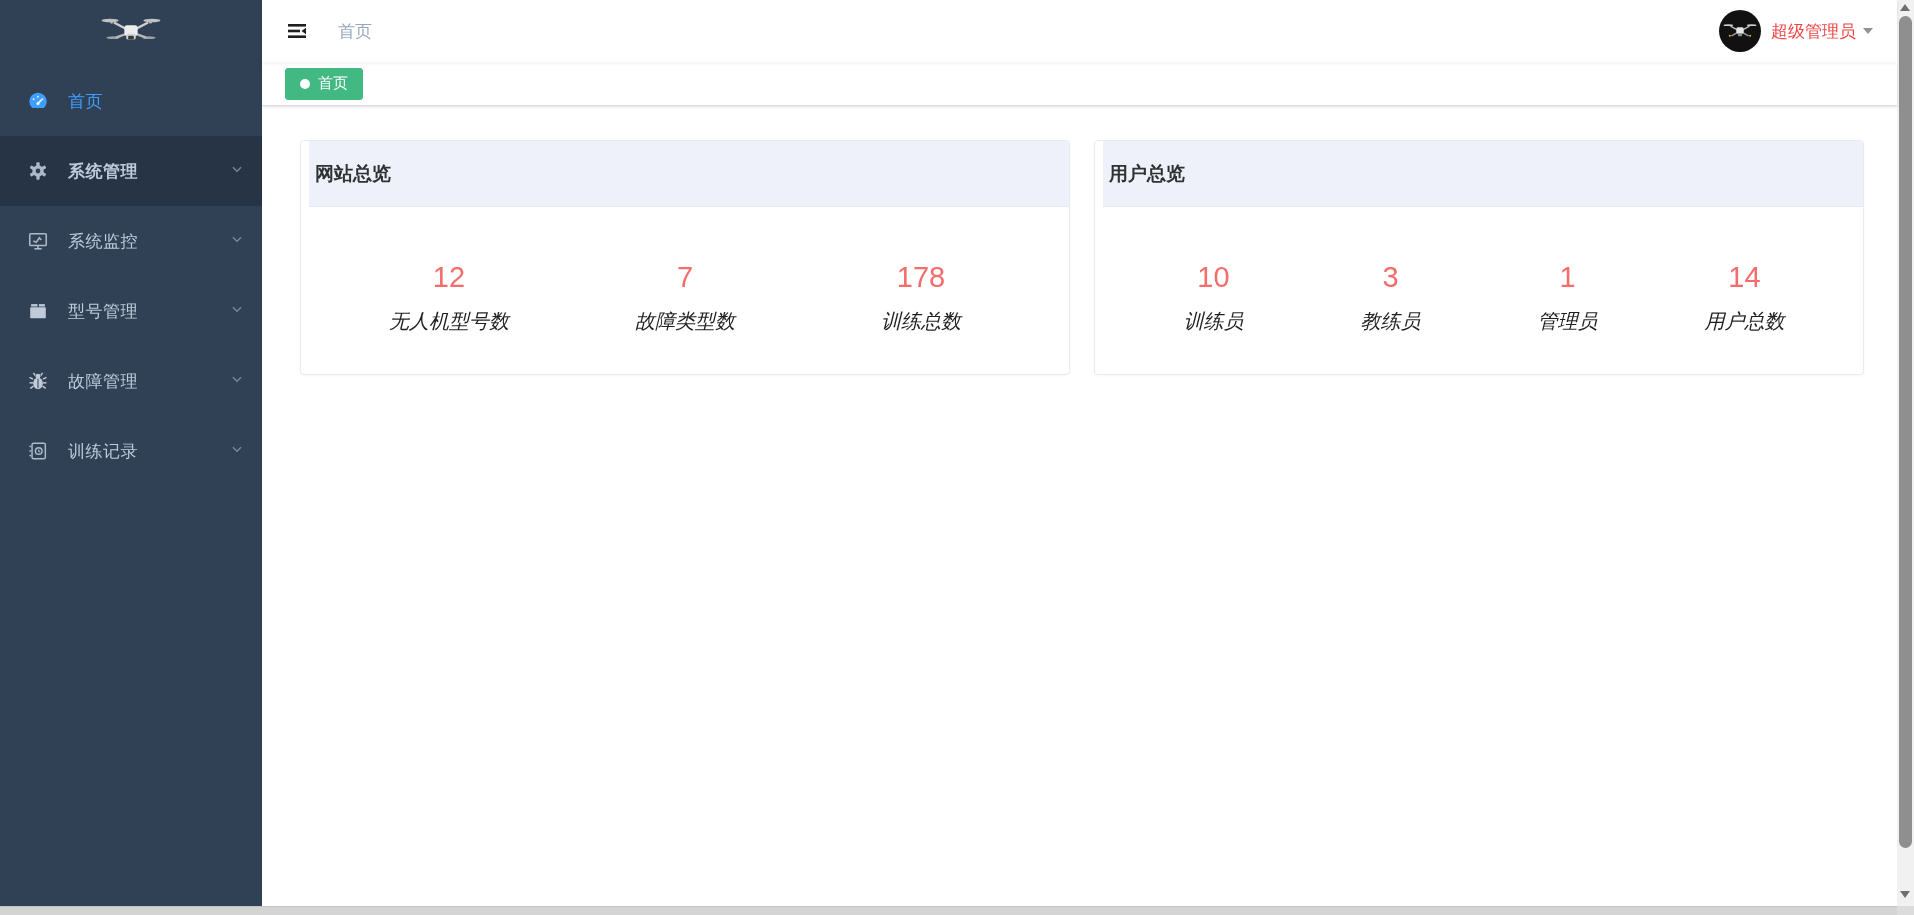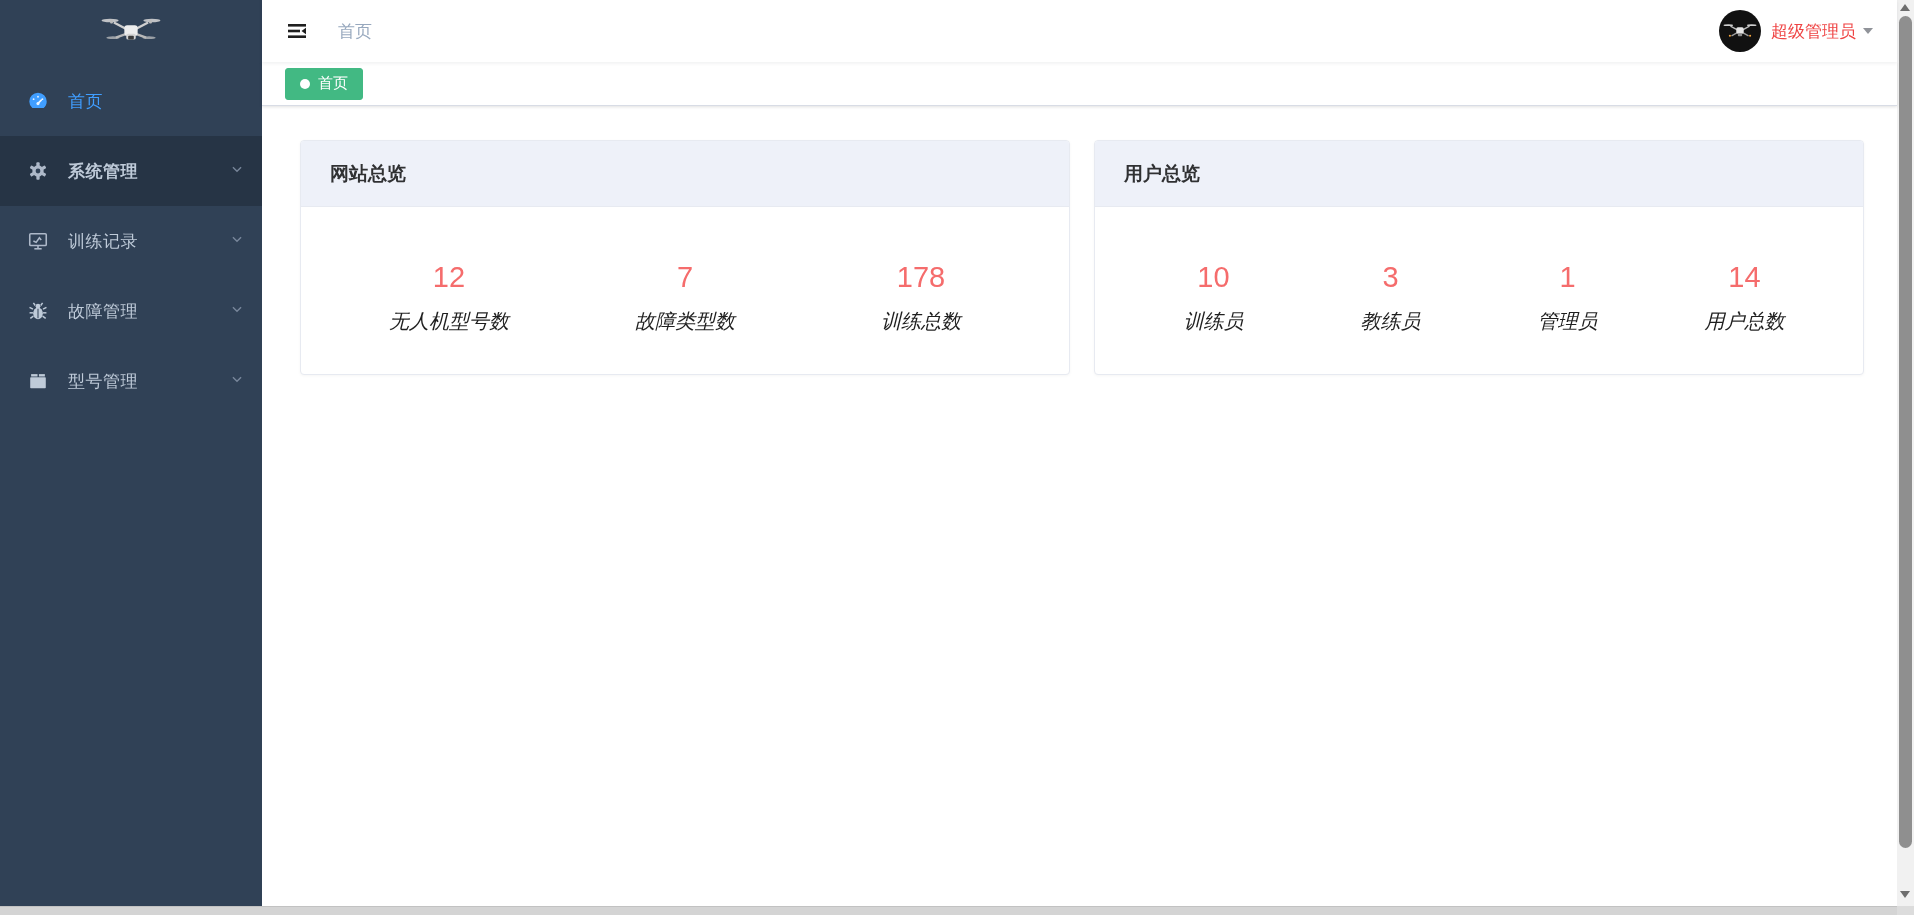--- a/index.html
+++ b/index.html
@@ -39,21 +39,21 @@
     position:relative; z-index:2; }
   .tag { height:32px; display:inline-flex; align-items:center; padding:0 14px; border-radius:3px;
     background:#42b983; border:1px solid #42b983; color:#fff; font-size:15px; cursor:pointer; }
   .tag .dot { width:10px; height:10px; border-radius:50%; background:#fff; margin-right:8px; }
 
   
   .content { flex:1; padding:34px 0 0 38px; background:#fff; display:flex; }
   .card { width:770px; height:235px; background:#fff; border:1px solid #e7eaf1; border-radius:4px;
     box-shadow:0 1px 3px rgba(0,0,0,.04); margin-right:24px; overflow:hidden; flex:none; }
   .card-header { height:66px; background:#eef1f9; border-bottom:1px solid #e7eaf1;
-    display:flex; align-items:center; padding:0 29px; }
+    display:flex; align-items:center; padding:0 6px;margin-left:8px; }
   .card-title { font-size:19px; font-weight:bold; color:#303133; }
   .card-body { height:184px; display:flex; align-items:center; padding:0 30px; }
   .stat { flex:1; text-align:center; }
   .stat-value { font-size:29px; color:#f56c6c; line-height:1; }
   .stat-label { margin-top:16px; font-size:20px; color:#1f1f1f;font-style:italic; }
 
   
   .vscroll { position:absolute; right:0; top:0; width:17px; height:906px; background:#f1f1f1; }
   .vscroll .arr-up { position:absolute; top:4px; left:3px; width:0; height:0;
     border-left:5.5px solid transparent; border-right:5.5px solid transparent; border-bottom:7px solid #6e6e6e; }
@@ -127,21 +127,37 @@
 
       <div class="menu-item">
         <span class="mi-icon">
           <svg width="22" height="22" viewBox="0 0 24 24" fill="none" stroke="#aeb9c9" stroke-width="1.7">
             <rect x="3" y="4" width="18" height="13" rx="1.2"></rect>
             <polyline points="7 12 10 13.5 13.5 8.5 15.5 11"></polyline>
             <line x1="12" y1="17" x2="12" y2="20"></line>
             <line x1="8" y1="20.5" x2="16" y2="20.5"></line>
           </svg>
         </span>
-        <span class="mi-label">训练记录</span>
+        <span class="mi-label">系统监控</span>
+        <span class="mi-arrow">
+          <svg width="14" height="14" viewBox="0 0 24 24" fill="none" stroke="#8593a7" stroke-width="2.4">
+              <polyline points="5 9 12 16 19 9"></polyline>
+            </svg>
+        </span>
+      </div>
+
+      <div class="menu-item">
+        <span class="mi-icon">
+          <svg width="22" height="22" viewBox="0 0 24 24">
+            <rect x="3.5" y="8" width="17" height="12" rx="0.8" fill="#bfcbd9"></rect>
+            <rect x="4.5" y="4.5" width="7" height="2.6" fill="#bfcbd9"></rect>
+            <rect x="13" y="4.5" width="6.5" height="2.6" fill="#bfcbd9"></rect>
+          </svg>
+        </span>
+        <span class="mi-label">型号管理</span>
         <span class="mi-arrow">
           <svg width="14" height="14" viewBox="0 0 24 24" fill="none" stroke="#8593a7" stroke-width="2.4">
               <polyline points="5 9 12 16 19 9"></polyline>
             </svg>
         </span>
       </div>
 
       <div class="menu-item">
         <span class="mi-icon">
           <svg width="22" height="22" viewBox="0 0 24 24">
@@ -163,34 +179,36 @@
         <span class="mi-label">故障管理</span>
         <span class="mi-arrow">
           <svg width="14" height="14" viewBox="0 0 24 24" fill="none" stroke="#8593a7" stroke-width="2.4">
               <polyline points="5 9 12 16 19 9"></polyline>
             </svg>
         </span>
       </div>
 
       <div class="menu-item">
         <span class="mi-icon">
-          <svg width="22" height="22" viewBox="0 0 24 24">
-            <rect x="3.5" y="8" width="17" height="12" rx="0.8" fill="#bfcbd9"></rect>
-            <rect x="4.5" y="4.5" width="7" height="2.6" fill="#bfcbd9"></rect>
-            <rect x="13" y="4.5" width="6.5" height="2.6" fill="#bfcbd9"></rect>
-          </svg>
-        </span>
-        <span class="mi-label">型号管理</span>
-        <span class="mi-arrow">
-          <svg width="14" height="14" viewBox="0 0 24 24" fill="none" stroke="#8593a7" stroke-width="2.4">
-              <polyline points="5 9 12 16 19 9"></polyline>
-            </svg>
-        </span>
-      </div>
-
+          <svg width="22" height="22" viewBox="0 0 24 24" fill="none" stroke="#aeb9c9" stroke-width="1.6">
+            <rect x="5.5" y="3.5" width="14.5" height="17" rx="1.6"></rect>
+            <circle cx="12.8" cy="12" r="3.6"></circle>
+            <polyline points="12.8 10.3 12.8 12.2 14.2 13" stroke-width="1.3"></polyline>
+            <line x1="2.6" y1="7" x2="4.6" y2="7"></line>
+            <line x1="2.6" y1="12" x2="4.6" y2="12"></line>
+            <line x1="2.6" y1="17" x2="4.6" y2="17"></line>
+          </svg>
+        </span>
+        <span class="mi-label">训练记录</span>
+        <span class="mi-arrow">
+          <svg width="14" height="14" viewBox="0 0 24 24" fill="none" stroke="#8593a7" stroke-width="2.4">
+              <polyline points="5 9 12 16 19 9"></polyline>
+            </svg>
+        </span>
+      </div>
 
     </nav>
   </aside>
 
   <div class="main">
 
     <header class="navbar">
       <span class="hamburger">
         <svg width="24" height="24" viewBox="0 0 24 24">
           <rect x="3" y="5" width="18" height="2.6" fill="#1f1f1f"></rect>

